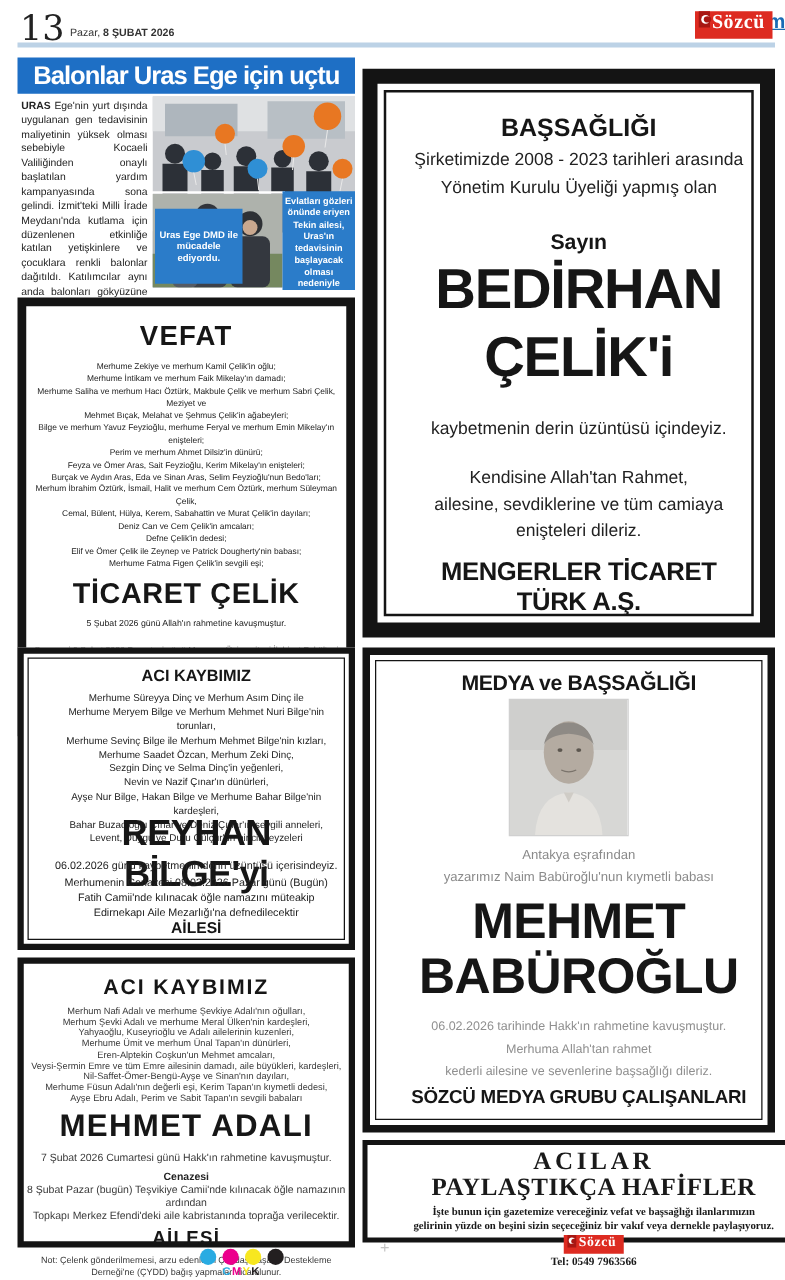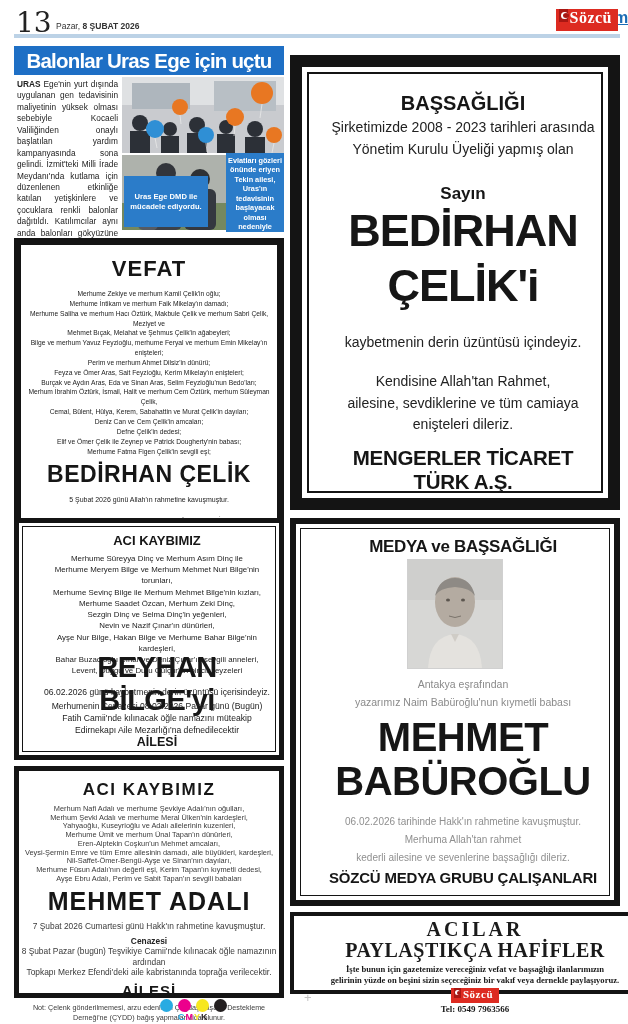--- a/index.html
+++ b/index.html
@@ -27,21 +27,21 @@
   
   .news { position:absolute; left:14px; top:46px; width:270px; height:186px; }
   .news-titlebar { position:absolute; left:0; top:0; width:100%; height:29px; background:#1e6fc5; color:#fff;
     font-size:20.5px; font-weight:bold; text-align:center; line-height:29px; letter-spacing:-0.8px; }
   .news-body { position:absolute; left:3px; top:33px; width:101px; font-size:8.3px; line-height:1.38; text-align:justify; color:#222; }
   .news-body .lead { font-weight:bold; }
   .photo-area { position:absolute; left:108px; top:31px; width:162px; height:155px; }
   .photo-area svg { display:block; }
   .inset-photo { position:absolute; left:-2px; top:76px; width:108px; height:79px; border:2px solid #fff; }
   .caption { position:absolute; background:#2b7cc9; color:#fff; font-weight:bold; text-align:center; }
-  .caption-left { left:2px; bottom:3px; width:84px; font-size:7.6px; line-height:1.25; padding:16px 1px; }
+  .caption-left { left:2px; bottom:3px; width:70px; font-size:7.6px; line-height:1.25; padding:16px 1px; }
   .caption-right { right:0; top:76px; width:58px; height:79px; font-size:7.3px; line-height:1.3; padding:3px 1px; }
 
   
   .obit { position:absolute; background:#fff; border-color:#141414; border-style:solid; }
   .obit-inner { width:100%; height:100%; border:1px solid #141414; position:relative; text-align:center; }
   .abs { position:absolute; left:0; right:0;padding-left:16px; }
 
   
   .vefat-box { left:14px; top:238px; width:270px; height:351px; border-width:7px; text-align:center; }
   .vefat-title { margin-top:11px; font-size:22px; font-weight:bold; letter-spacing:1px; }
@@ -200,21 +200,21 @@
 Bilge ve merhum Yavuz Feyzioğlu, merhume Feryal ve merhum Emin Mikelay'ın enişteleri;
 Perim ve merhum Ahmet Dilsiz'in dünürü;
 Feyza ve Ömer Aras, Sait Feyzioğlu, Kerim Mikelay'ın enişteleri;
 Burçak ve Aydın Aras, Eda ve Sinan Aras, Selim Feyzioğlu'nun Bedo'ları;
 Merhum İbrahim Öztürk, İsmail, Halit ve merhum Cem Öztürk, merhum Süleyman Çelik,
 Cemal, Bülent, Hülya, Kerem, Sabahattin ve Murat Çelik'in dayıları;
 Deniz Can ve Cem Çelik'in amcaları;
 Defne Çelik'in dedesi;
 Elif ve Ömer Çelik ile Zeynep ve Patrick Dougherty'nin babası;
 Merhume Fatma Figen Çelik'in sevgili eşi;</div>
-    <div class="vefat-name">BEDİRHAN ÇELİK</div>
+    <div class="vefat-name">TİCARET ÇELİK</div>
     <div class="vefat-death">5 Şubat 2026 günü Allah'ın rahmetine kavuşmuştur.</div>
     <div class="vefat-funeral pre">Cenazesi 9 Şubat 2026 Pazartesi günü Marmara Üniversitesi İlahiyat Fakültesi Camii,
 Altunizade'de kılınacak öğle namazından sonra Nakkaş Baba Mezarlığı'na defnedilecektir.</div>
     <div class="vefat-prayer">Allah rahmet eylesin.</div>
     <div class="vefat-sig">AİLESİ</div>
     <div class="vefat-note">Çelenk gönderilmemesi, arzu edenlerin Türk Eğitim Vakfı'na bağışta bulunmaları rica olunur.</div>
   </div>
 
   <div class="obit meng-box">
     <div class="obit-inner" style="border-width:2px;">

